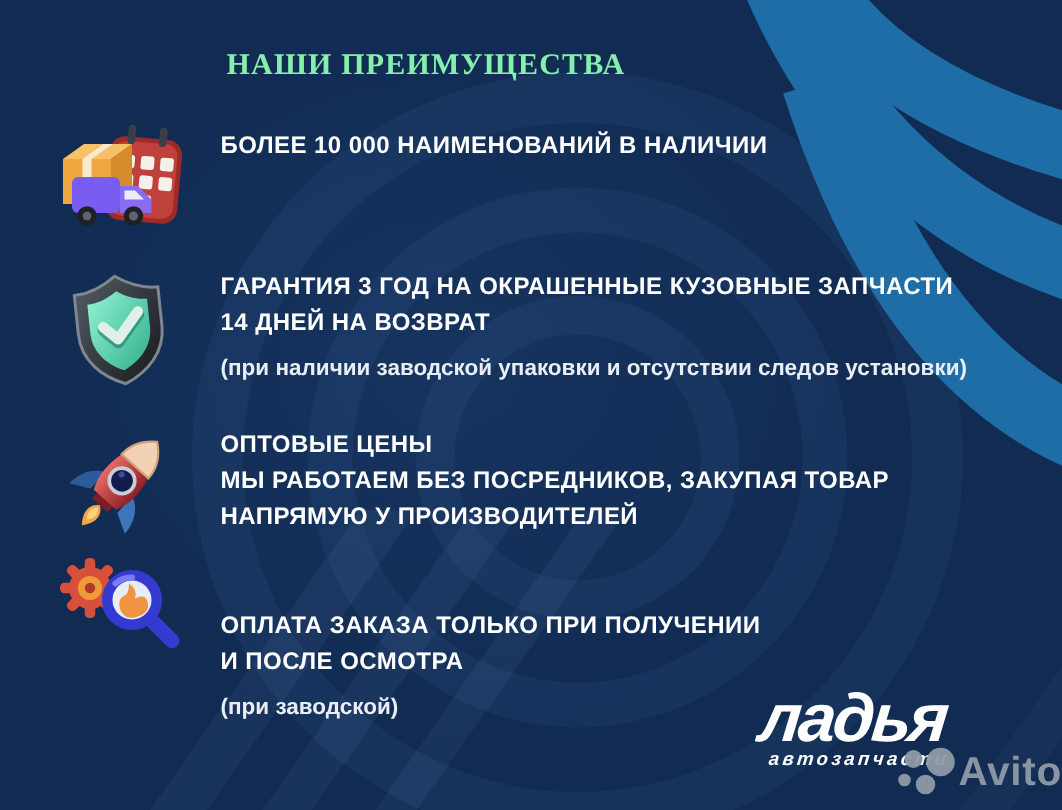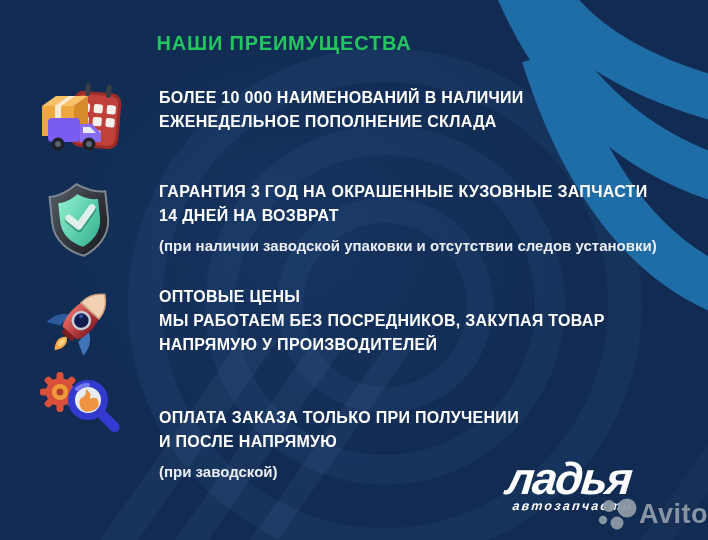--- a/index.html
+++ b/index.html
@@ -10,27 +10,28 @@
   }
   .canvas::before{
     content:""; position:absolute; inset:0;
     background:radial-gradient(420px 360px at 42% 45%, rgba(44,88,150,.20), rgba(44,88,150,0) 70%);
     pointer-events:none;
   }
   .bg-svg{position:absolute; inset:0; width:708px; height:540px;}
 
   .page-title{
     position:absolute; top:32px; left:0; width:568px; margin:0;
-    text-align:center; color:#22c55e; font-size:20px; font-weight:bold;
+    text-align:center; color:#86efac; font-size:20px; font-weight:bold;
     letter-spacing:.8px;
+    font-family:Liberation Serif, serif;
   }
 
   .adv-row{position:absolute; left:36px; width:650px; height:0;}
   .adv-icon{position:absolute; left:0; top:0; width:88px; height:82px;}
-  .adv-text{position:absolute; left:111px; top:0; width:540px;margin-left:12px;}
+  .adv-text{position:absolute; left:111px; top:0; width:540px;}
   .adv-line{color:#ffffff; font-weight:bold; font-size:16px; line-height:24px; letter-spacing:.3px; white-space:nowrap;}
   .adv-note{color:#e9eef5; font-weight:bold; font-size:15px; line-height:18px; margin-top:9px; white-space:nowrap;}
 
   .r1{top:78px}  .r1 .adv-text{top:8px}
   .r2{top:178px} .r2 .adv-text{top:2px}
   .r3{top:282px} .r3 .adv-text{top:3px}
   .r4{top:370px} .r4 .adv-text{top:36px}
 
   .brand{
     position:absolute; left:490px; top:456px; width:156px;
@@ -104,21 +105,20 @@
         <path d="M35 9 h7 l6 6 h-13 z" fill="#e9edf8"></path>
         <circle cx="10" cy="26" r="6.5" fill="#1d2026"></circle>
           <circle cx="10" cy="26" r="3" fill="#5a markers"></circle>
           <circle cx="10" cy="26" r="3" fill="#5a6472"></circle>
         <circle cx="41" cy="26" r="6.5" fill="#1d2026"></circle>
           <circle cx="41" cy="26" r="3" fill="#5a6472"></circle>
       </g>
     </svg>
     <div class="adv-text">
       <div class="adv-line">БОЛЕЕ 10 000 НАИМЕНОВАНИЙ В НАЛИЧИИ</div>
-      <div class="adv-line">ЕЖЕНЕДЕЛЬНОЕ ПОПОЛНЕНИЕ СКЛАДА</div>
     </div>
   </div>
 
   <div class="adv-row r2">
     <svg class="adv-icon" viewBox="0 0 88 82" aria-hidden="true">
       <defs>
         <linearGradient id="gradMetal" x1="0" y1="0" x2="1" y2="1">
           <stop offset="0" stop-color="#565d66"></stop>
             <stop offset="1" stop-color="#14161a"></stop>
         </linearGradient>
@@ -187,21 +187,21 @@
       <g>
         <rect x="59.5" y="41" width="10" height="27" rx="5" transform="rotate(-45 64.5 43)" fill="#343ad0"></rect>
         <circle cx="52" cy="30" r="16.5" fill="#e8edf5"></circle>
         <path d="M50 19 q6 4 4 10 q6 -3 8 1 q3 8 -6 11 q-9 3 -12 -5 q-2 -7 3 -9 q3 -1 3 -8 z" fill="#ef9440"></path>
         <circle cx="52" cy="30" r="16.5" fill="none" stroke="#343ad0" stroke-width="7"></circle>
         <path d="M41 19 A15 15 0 0 1 52 15" fill="none" stroke="#767cf2" stroke-width="4" stroke-linecap="round"></path>
       </g>
     </svg>
     <div class="adv-text">
       <div class="adv-line">ОПЛАТА ЗАКАЗА ТОЛЬКО ПРИ ПОЛУЧЕНИИ</div>
-      <div class="adv-line">И ПОСЛЕ НАПРЯМУЮ</div>
+      <div class="adv-line">И ПОСЛЕ ОСМОТРА</div>
       <div class="adv-note">(при заводской)</div>
     </div>
   </div>
 
   <div class="brand">
     <div class="brand-name">ладья</div>
     <div class="brand-tagline">автозапчасти</div>
   </div>
 
   <div class="watermark">

